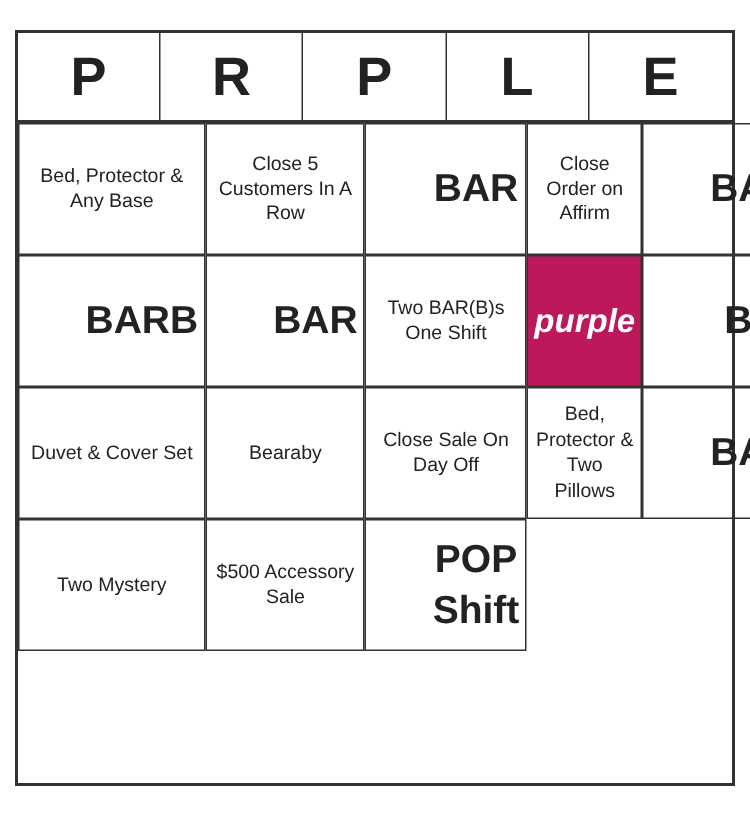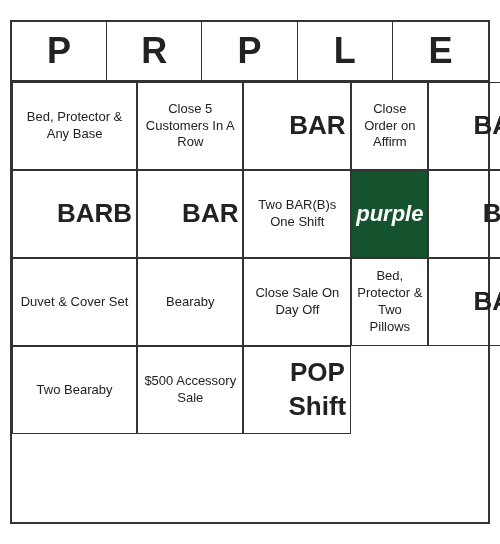--- a/index.html
+++ b/index.html
@@ -47,21 +47,21 @@
       line-height: 1.3;
       color: #222;
       position: relative;
     }
     .bingo-cell.large-text {
       font-size: 26px;
       font-weight: bold;
       padding-left: 44px;
     }
     .bingo-cell.purple-bg {
-      background-color: #14532d;
+      background-color: #be185d;
       color: #fff;
       font-size: 22px;
       font-weight: bold;
       font-style: italic;
     }
     .bingo-cell .cell-text {
       font-size: inherit;
       font-weight: inherit;
     }
   </style>
@@ -116,21 +116,21 @@
       <div class="bingo-cell">
         <span class="cell-text">Close Sale On Day Off</span>
       </div>
       <div class="bingo-cell">
         <span class="cell-text">Bed, Protector &amp; Two Pillows</span>
       </div>
       <div class="bingo-cell large-text">
         <span class="cell-text">BARB</span>
       </div>
       <div class="bingo-cell">
-        <span class="cell-text">Two Bearaby</span>
+        <span class="cell-text">Two Mystery</span>
       </div>
       <div class="bingo-cell">
         <span class="cell-text">$500 Accessory Sale</span>
       </div>
       <div class="bingo-cell large-text">
         <span class="cell-text">POP Shift</span>
       </div>
     </div>
 </div>
 

